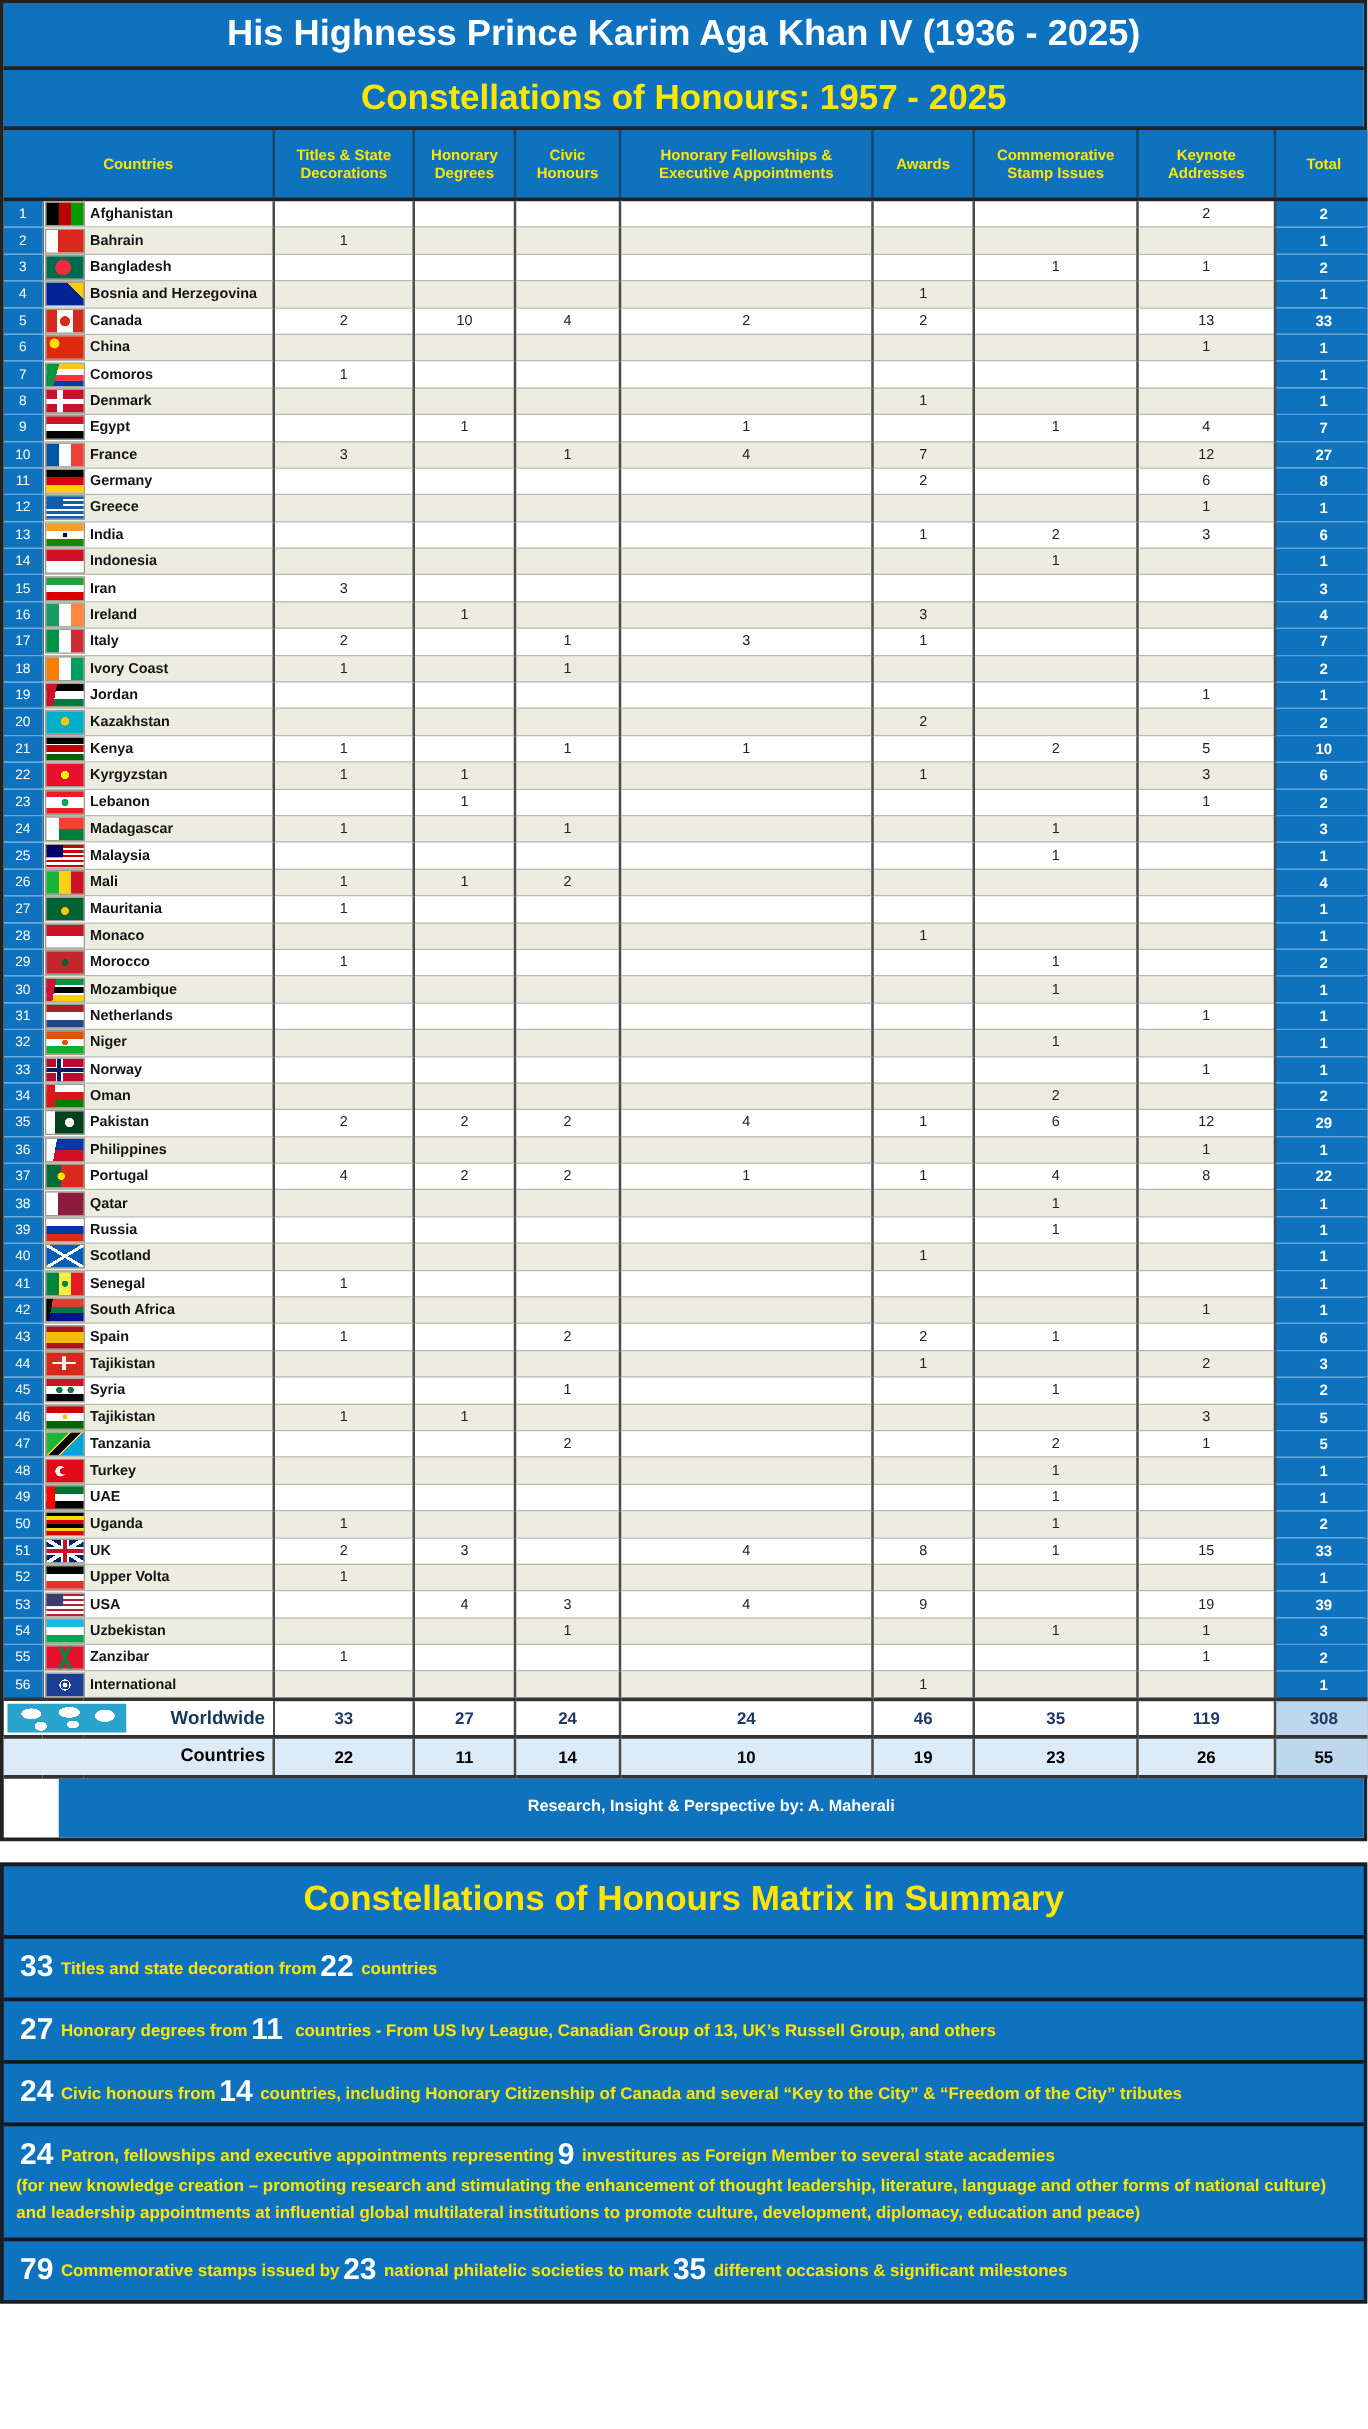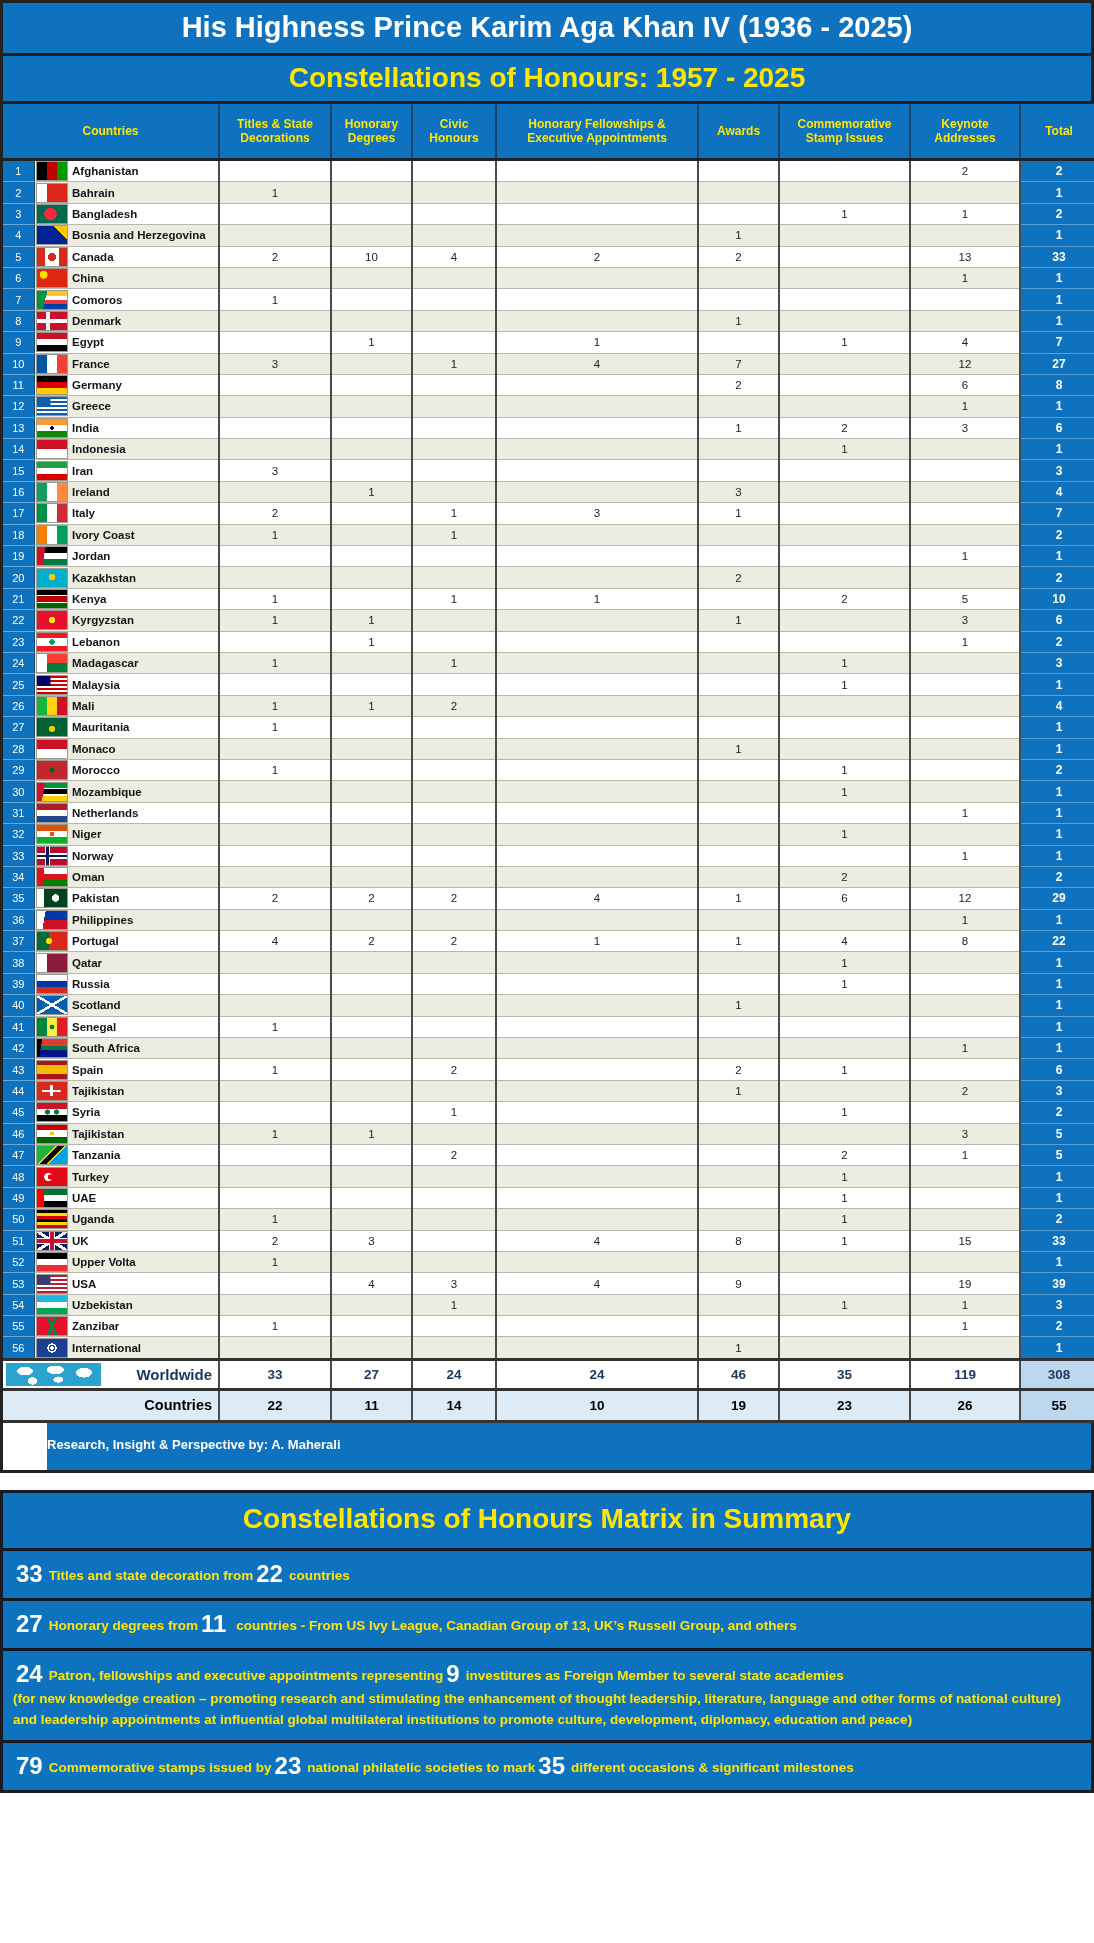--- a/index.html
+++ b/index.html
@@ -30,21 +30,21 @@
       radial-gradient(ellipse 14px 7px at 52% 30%, #fff 60%, rgba(0,0,0,0) 62%),
       radial-gradient(ellipse 8px 5px at 55% 72%, #fff 60%, rgba(0,0,0,0) 62%),
       radial-gradient(ellipse 13px 8px at 82% 42%, #fff 60%, rgba(0,0,0,0) 62%),
       #2aa3cf;}
   td.wval{text-align:center;font-weight:bold;font-size:13.5px;color:#1f3864;border-right:2px solid #4a4a4a;}
   td.wtotal{text-align:center;font-weight:bold;font-size:13.5px;color:#1f3864;background:#bdd7ee !important;}
   tr.ctot td{border-top:3px solid #333;border-bottom:3px solid #333;height:29px;background:#ddebf7;}
   td.clabel{text-align:right;font-weight:bold;font-size:14.5px;color:#000;padding-right:6px;border-right:2px solid #4a4a4a;}
   td.cval{text-align:center;font-weight:bold;font-size:13.5px;color:#000;border-right:2px solid #4a4a4a;}
   td.ctotal{text-align:center;font-weight:bold;font-size:13.5px;color:#000;background:#bdd7ee !important;}
-  .table-footer{background:#0e72be;color:#fff;font-weight:bold;font-size:13px;padding:11px 0 13px;line-height:1.75;margin-left:44px;}
+  .table-footer{background:#0e72be;color:#fff;font-weight:bold;font-size:13px;text-align:center;padding:11px 0 13px;line-height:1.75;margin-left:44px;}
   .gap{height:17px;}
   
   .summary-box{border:3px solid #191c22;background:#0e72be;}
   .summary-title{color:#ffe600;font-weight:bold;font-size:28px;text-align:center;padding:10px 0 13px;}
   .summary-line{border-top:3px solid #15181f;padding:9px 10px 10px;color:#ffe600;}
   .summary-line .big{color:#fff;font-size:24px;font-weight:bold;margin:0 6px 0 3px;vertical-align:-2px;}
   .summary-line .txt{font-size:13.5px;font-weight:bold;}
   .summary-line .para{font-size:13.5px;font-weight:bold;color:#ffe600;margin-top:1px;line-height:1.55;}
 </style>
 </head>
@@ -959,18 +959,19 @@
     </div>
   </div>
 
   <div class="gap"></div>
 
   <div class="summary-box">
     <div class="summary-title">Constellations of Honours Matrix in Summary</div>
     <div id="summary-lines">
         <div class="summary-line"><span class="big">33</span><span class="txt">Titles and state decoration from</span><span class="big">22</span><span class="txt">countries</span></div>
         <div class="summary-line"><span class="big">27</span><span class="txt">Honorary degrees from</span><span class="big">11</span><span class="txt"> countries - From US Ivy League, Canadian Group of 13, UK’s Russell Group, and others</span></div>
+        <div class="summary-line"><span class="big">24</span><span class="txt">Civic honours  from</span><span class="big">14</span><span class="txt">countries,  including Honorary Citizenship of Canada and several “Key to the City” &amp; “Freedom of the City” tributes</span></div>
         <div class="summary-line"><span class="big">24</span><span class="txt">Patron, fellowships and executive appointments representing</span><span class="big">9</span><span class="txt">investitures as Foreign Member to several state academies</span><div class="para">(for new knowledge creation – promoting research and stimulating the enhancement of thought leadership, literature, language and other forms of national culture) and leadership appointments at influential global multilateral institutions to promote culture, development, diplomacy, education and peace)</div></div>
         <div class="summary-line"><span class="big">79</span><span class="txt">Commemorative stamps issued by</span><span class="big">23</span><span class="txt">national philatelic societies to mark</span><span class="big">35</span><span class="txt">different occasions &amp; significant milestones</span></div>
       </div>
 
   </div>
 </div>
 
 </body></html>

